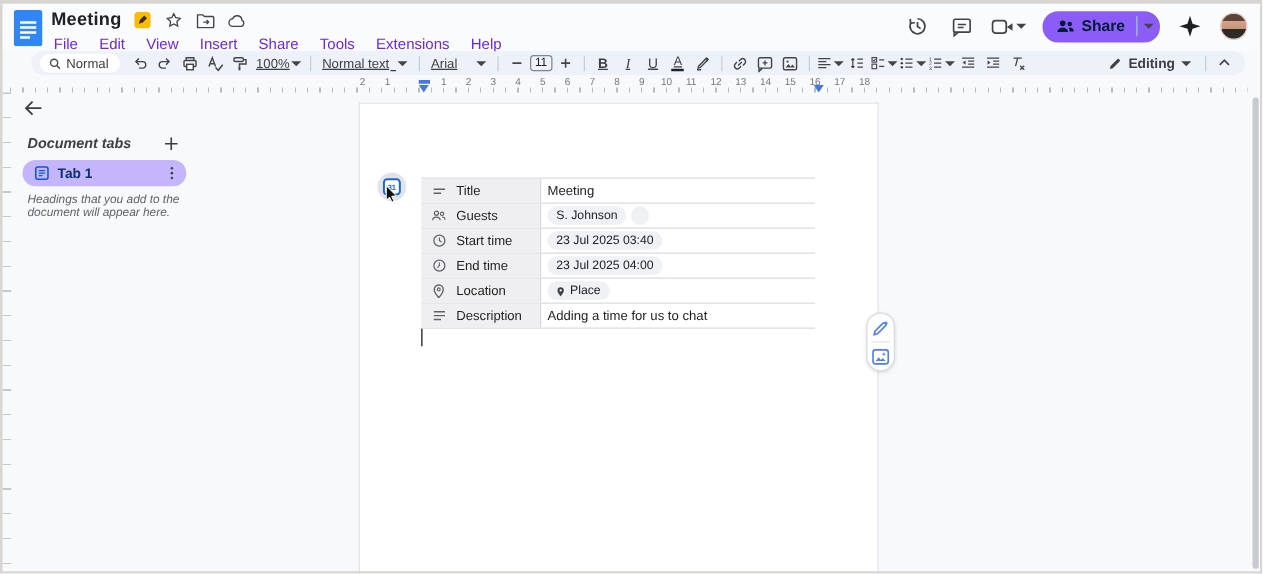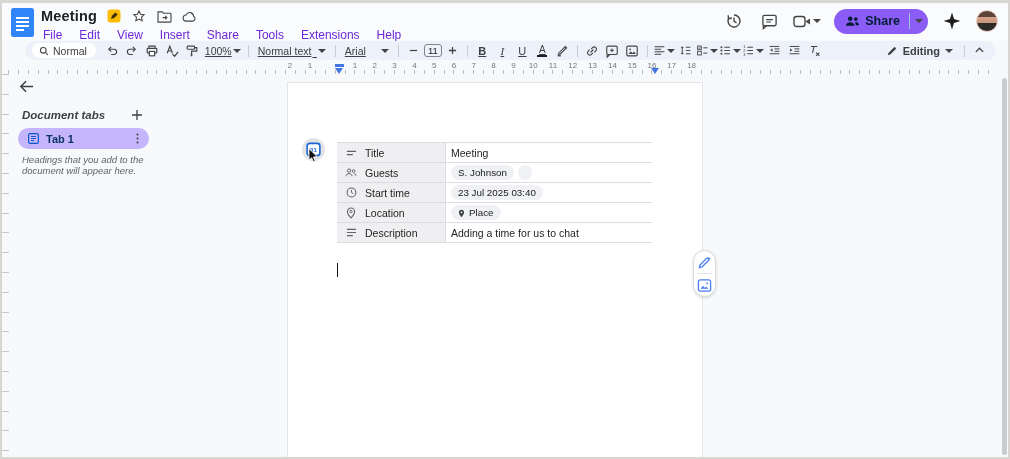--- a/index.html
+++ b/index.html
@@ -66,21 +66,21 @@
   .tab-pill{position:absolute;left:16px;top:68px;width:131px;height:21px;border-radius:11px;background:#c4b5fd;
     display:flex;align-items:center;padding:0 6px 0 9px;}
   .tab-pill .lbl{font-size:11px;font-weight:600;color:#0b3363;margin-left:6px;}
   .tab-dots{margin-left:auto;display:flex;align-items:center;}
   .panel-hint{position:absolute;left:20px;top:94px;width:124px;font-size:9.5px;font-style:italic;color:#5f6368;line-height:11px;}
 
   
   .page{position:absolute;left:285px;top:22px;width:416px;height:380px;background:#fff;border:1px solid #e1e4e8;border-bottom:none;}
   .mtable{position:absolute;left:49px;top:59px;width:315px;border-top:1px solid #dadce0;}
   .trow{display:flex;height:20px;border-bottom:1px solid #dadce0;align-items:stretch;}
-  .tcell-label{width:109px;background:#efeff1;display:flex;align-items:center;gap:8px;padding-left:8px;border-right:1px solid #dadce0;}
+  .tcell-label{width:96px;background:#efeff1;display:flex;align-items:center;gap:8px;padding-left:8px;border-right:1px solid #dadce0;}
   .tcell-label .lbl{font-size:10.5px;color:#1f1f1f;}
   .row-icon{display:inline-flex;width:12px;height:12px;align-items:center;justify-content:center;}
   .tcell-value{flex:1;display:flex;align-items:center;gap:4px;padding-left:5px;overflow:hidden;}
   .plainval{font-size:10.5px;color:#1f1f1f;white-space:nowrap;}
   .chip{display:inline-flex;align-items:center;gap:3px;background:#f0f1f4;border-radius:9px;height:15px;padding:0 7px;font-size:9.8px;color:#202124;white-space:nowrap;}
   .chip .cicon{display:inline-flex;width:8px;height:8px;}
   .text-caret{position:absolute;left:49px;top:180px;width:1.3px;height:14px;background:#111;}
 
   
   .cal-btn{position:absolute;left:300px;top:78px;width:23px;height:23px;border-radius:50%;background:#e2e4e8;display:flex;align-items:center;justify-content:center;}
@@ -478,20 +478,36 @@
             </div>
             <div class="tcell-value">
               <span class="chip">
                 <span>23 Jul 2025 03:40</span>
               </span>
             </div>
           </div>
           <div class="trow">
             <div class="tcell-label">
               <span class="row-icon">
+                <svg width="11" height="11" viewBox="0 0 14 14">
+                  <circle cx="7" cy="7" r="5.6" fill="none" stroke="#5f6368" stroke-width="1.3"></circle>
+                  <path d="M7 3.8V7l-2 2" fill="none" stroke="#5f6368" stroke-width="1.2"></path>
+                </svg>
+              </span>
+              <span class="lbl">End time</span>
+            </div>
+            <div class="tcell-value">
+              <span class="chip">
+                <span>23 Jul 2025 04:00</span>
+              </span>
+            </div>
+          </div>
+          <div class="trow">
+            <div class="tcell-label">
+              <span class="row-icon">
                 <svg width="10" height="12" viewBox="0 0 12 14">
                   <path d="M6 1a4.3 4.3 0 0 1 4.3 4.3C10.3 8.5 6 13 6 13S1.7 8.5 1.7 5.3A4.3 4.3 0 0 1 6 1z" fill="none" stroke="#5f6368" stroke-width="1.3"></path>
                   <circle cx="6" cy="5.2" r="1.4" fill="none" stroke="#5f6368" stroke-width="1.1"></circle>
                 </svg>
               </span>
               <span class="lbl">Location</span>
             </div>
             <div class="tcell-value">
               <span class="chip">
                 <span class="cicon">

